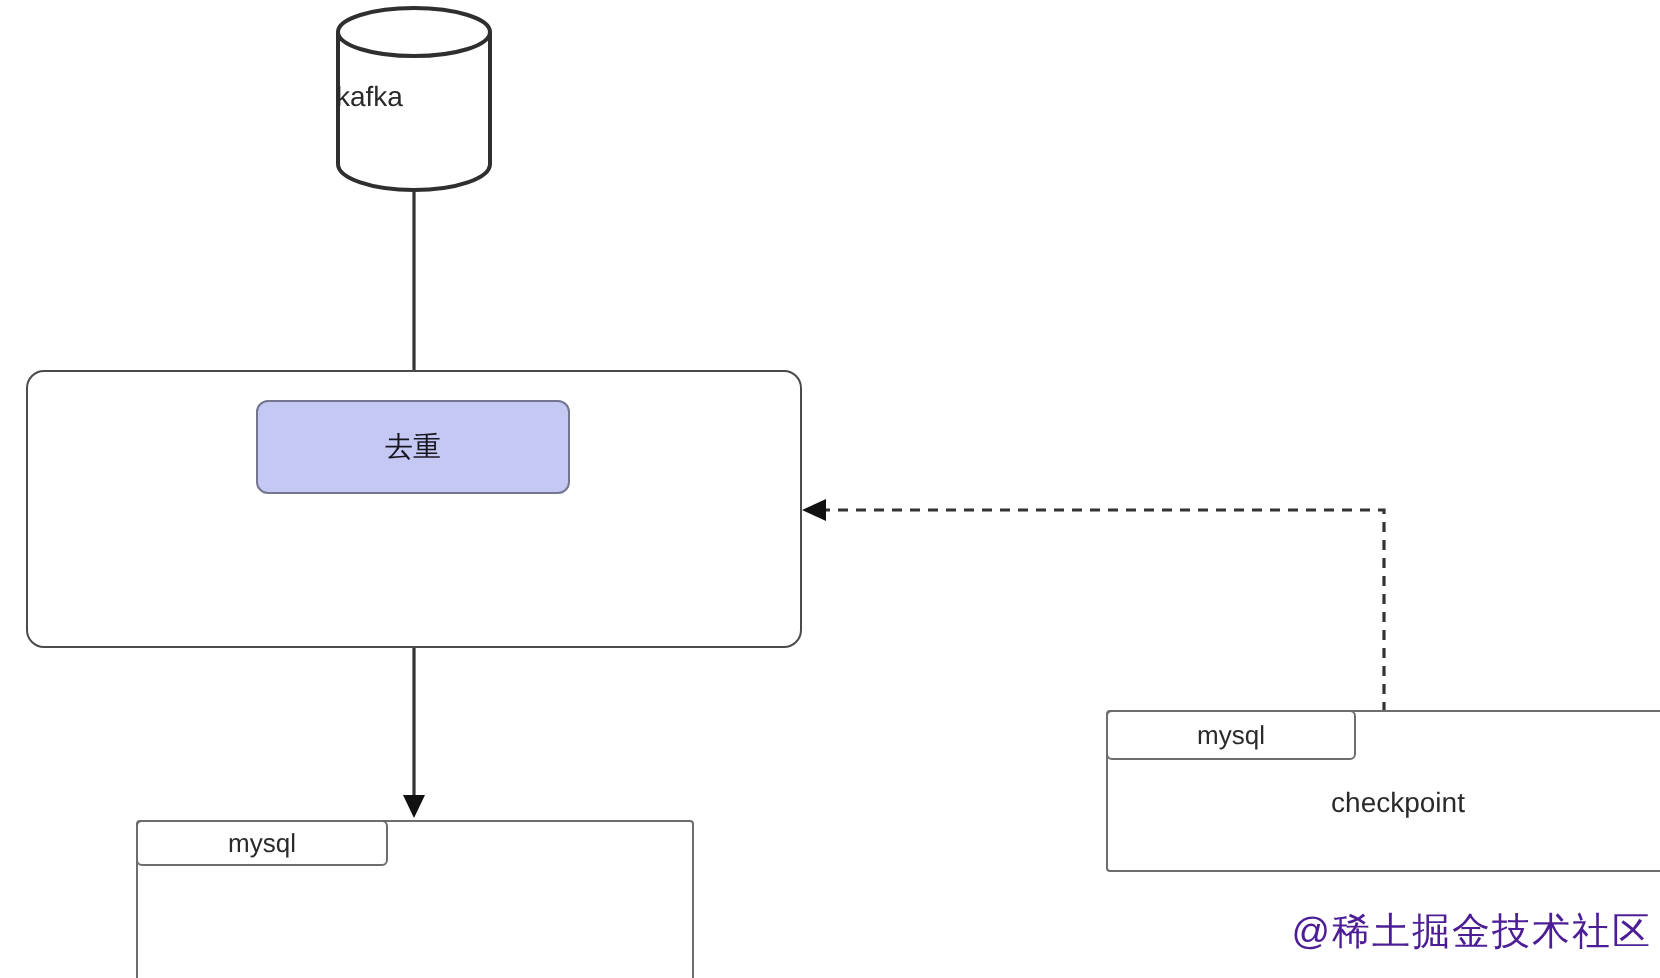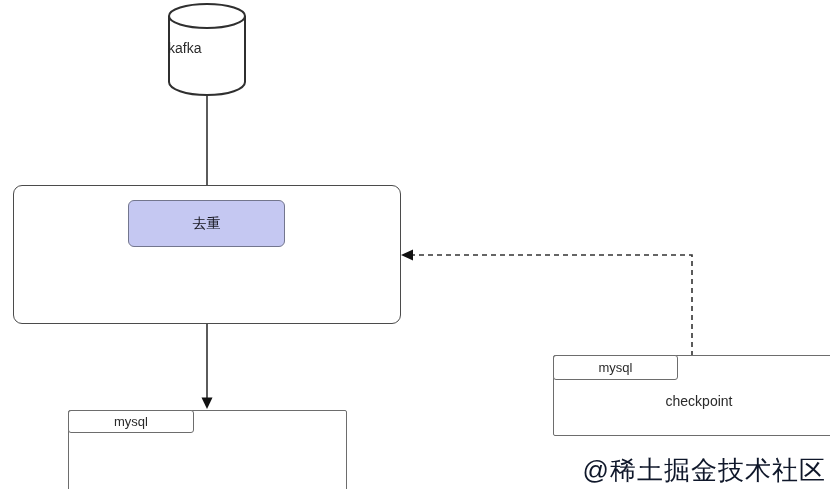--- a/index.html
+++ b/index.html
@@ -71,23 +71,23 @@
     border-radius: 3px;
     display: flex; align-items: center; justify-content: center;
     font-size: 13px; color: #2a2a2a;
     z-index: 3;
   }
   .sink-tab       { left: 68px;  top: 410px; width: 124px; height: 21px; }
   .checkpoint-tab { left: 553px; top: 355px; width: 123px; height: 23px; }
   .watermark {
     position: absolute;
     right: 4px; top: 453px;
-    font-size: 26px;
+    font-size: 19px;
     letter-spacing: 1px;
-    color: #0f172a;
+    color: #4c1d95;
     z-index: 4;
     user-select: none;
   }
 </style>
 </head>
 <body>
 
 <div class="canvas">
 
   <svg class="svg-layer" viewBox="0 0 830 489" xmlns="http://www.w3.org/2000/svg">

